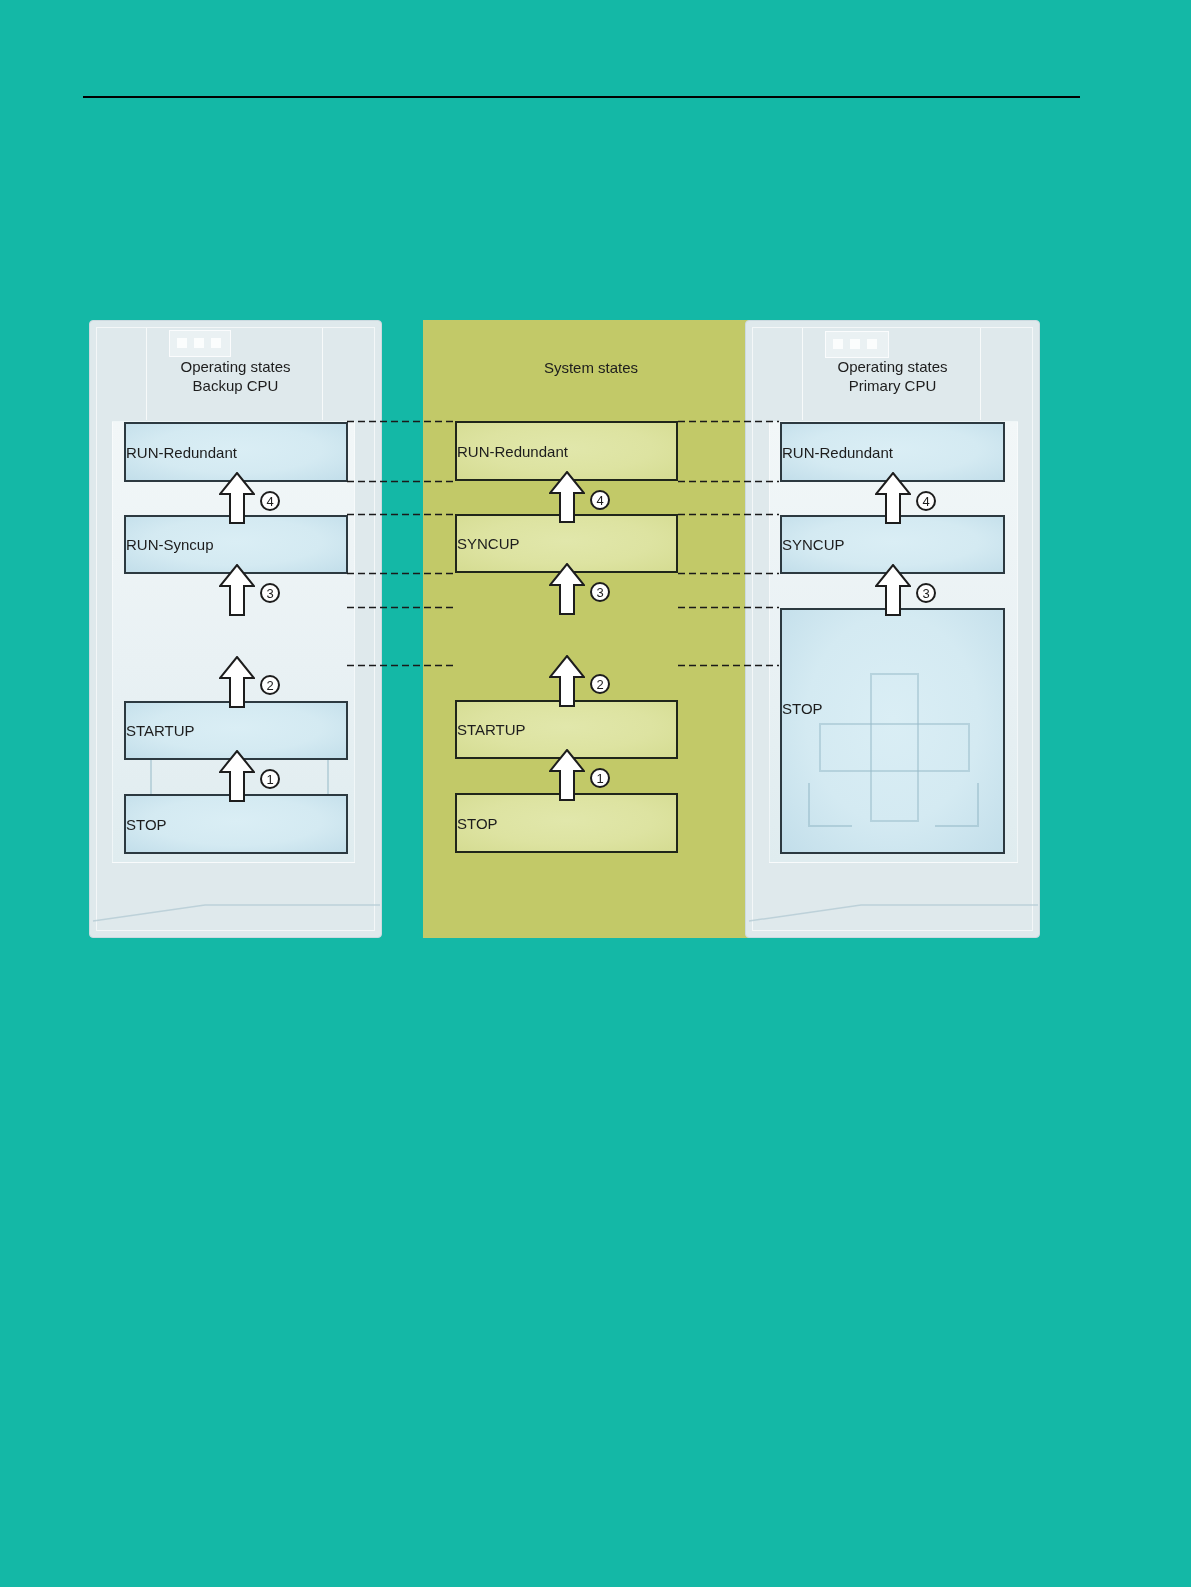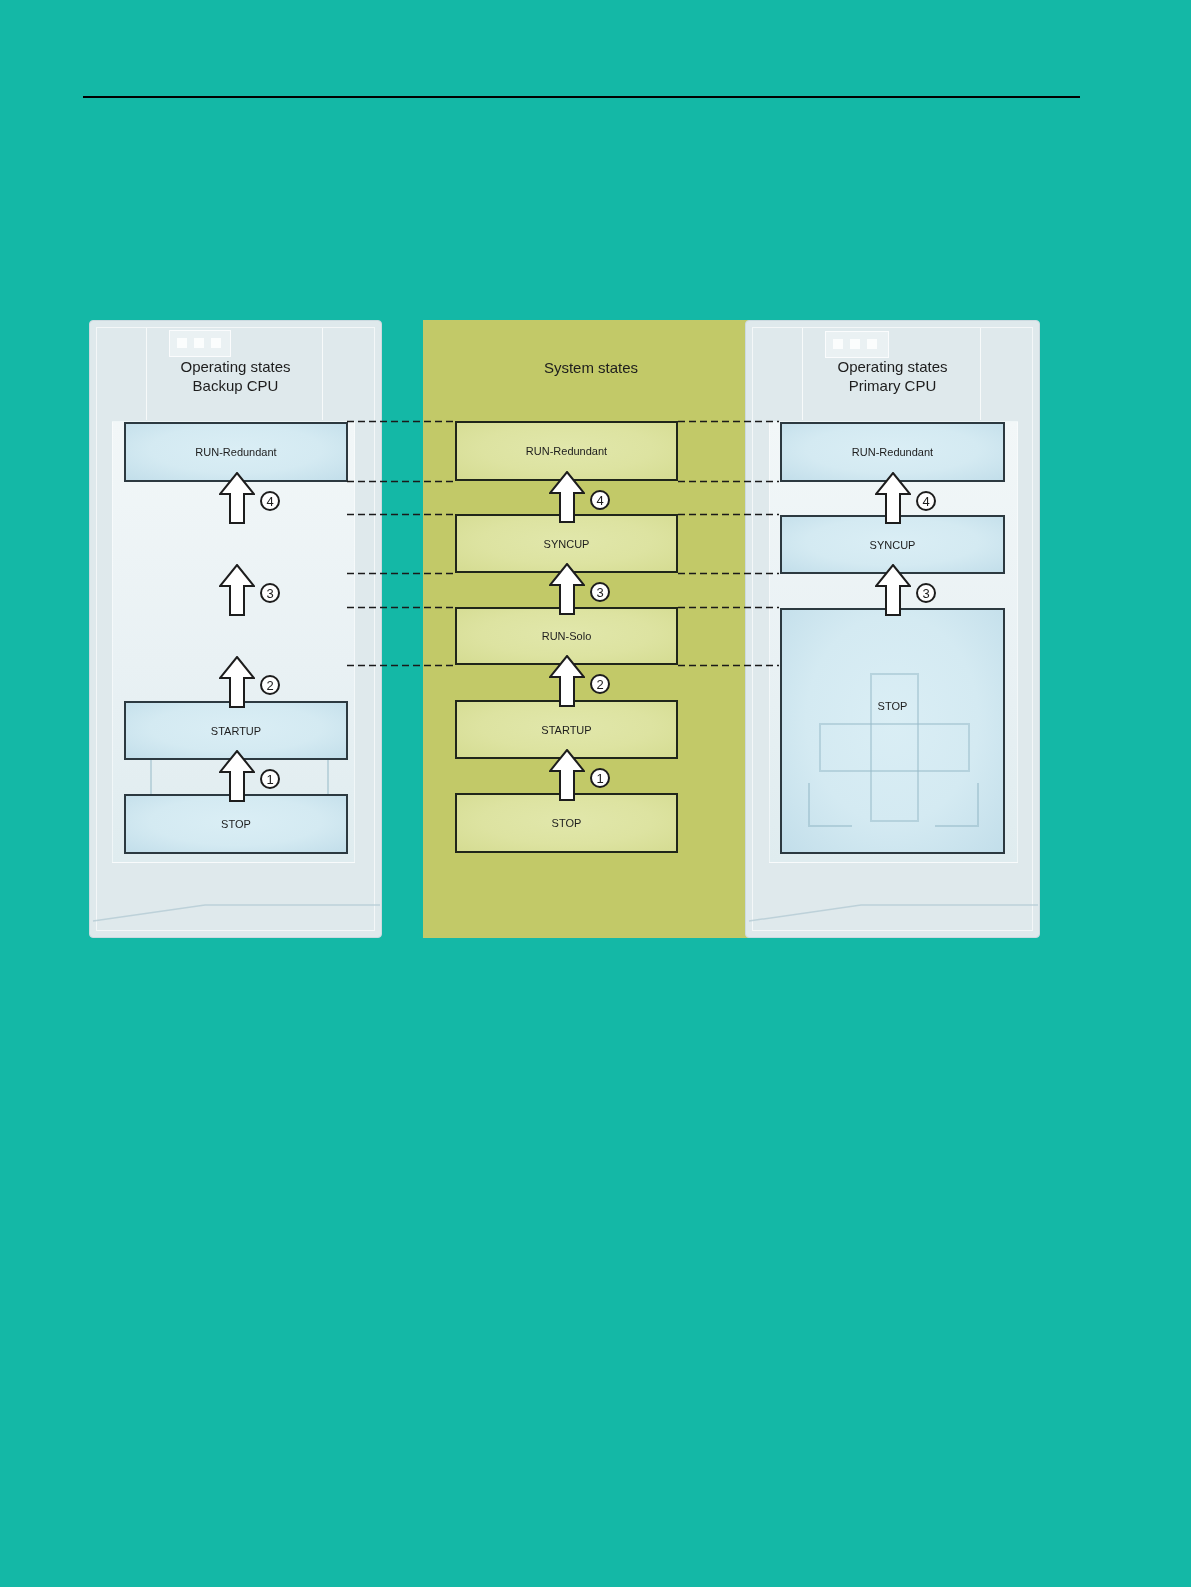--- a/index.html
+++ b/index.html
@@ -14,21 +14,21 @@
   .wm.band{background:linear-gradient(180deg,#f2f7f8 0%,#e9f1f4 55%,#dfecef 100%);
            border:1px solid rgba(255,255,255,0.5);}
   .wm.ledbar{background:#eaf1f3;border:1px solid rgba(255,255,255,0.8);}
   .wm.led{background:#fbfdfd;width:10px;height:10px;}
   .wm.vline{width:1px;background:rgba(255,255,255,0.75);}
   .wm.crossbar{border:2px solid rgba(150,185,200,0.5);}
   .wm.bracketL{border-left:2px solid rgba(150,185,200,0.55);border-bottom:2px solid rgba(150,185,200,0.55);}
   .wm.bracketR{border-right:2px solid rgba(150,185,200,0.55);border-bottom:2px solid rgba(150,185,200,0.55);}
   .hdr{position:absolute;left:0;width:100%;text-align:center;font-size:15px;line-height:19px;z-index:2;}
   .sbox{position:absolute;box-sizing:border-box;border:2px solid #2c3940;display:flex;
-        align-items:center;justify-content:center;font-size:11px;z-index:3;}
+        align-items:center;justify-content:flex-start;font-size:15px;z-index:3;}
   .sbox.blue{background:radial-gradient(ellipse at 50% 45%,#daeef5 0%,#d4eaf2 55%,#c2deea 100%);}
   .sbox.green{background:radial-gradient(ellipse at 50% 45%,#e1e7ab 0%,#dde3a1 55%,#d5dc92 100%);border-color:#20261a;}
   .sbox.bigstop{align-items:flex-start;padding-top:90px;}
   .arrow{position:absolute;z-index:6;}
   .arrow polygon{fill:#ffffff;stroke:#1d1d1d;stroke-width:2;stroke-linejoin:miter;}
   .circ{position:absolute;width:20px;height:20px;border:2px solid #1d1d1d;border-radius:50%;
         background:#fff;z-index:7;display:flex;align-items:center;justify-content:center;
         font-size:13px;box-sizing:border-box;}
   .dashsvg{position:absolute;left:0;top:0;z-index:5;}
   .dashsvg line{stroke:#1a1a1a;stroke-width:1.5;stroke-dasharray:7 4;}
@@ -60,20 +60,23 @@
     </svg>
 
     <div class="hdr" style="top:36px;">
       <div>Operating states</div>
       <div>Backup CPU</div>
     </div>
 
     <div class="sbox blue" style="left:34px;top:101px;width:224px;height:60px;">
       <span>RUN-Redundant</span>
     </div>
+    <div class="sbox blue" style="left:34px;top:194px;width:224px;height:59px;">
+      <span>RUN-Syncup</span>
+    </div>
     <div class="sbox blue" style="left:34px;top:380px;width:224px;height:59px;">
       <span>STARTUP</span>
     </div>
     <div class="sbox blue" style="left:34px;top:473px;width:224px;height:60px;">
       <span>STOP</span>
     </div>
 
     <svg class="arrow" style="left:129px;top:429px;" width="36" height="52" viewBox="0 0 36 52">
         <polygon points="18,1 35,22 25,22 25,51 11,51 11,22 1,22"></polygon>
       </svg>
@@ -104,23 +107,20 @@
   <div class="panel green" style="left:423px;width:336px;">
     <div class="hdr" style="top:38px;">
       <div>System states</div>
     </div>
 
     <div class="sbox green" style="left:32px;top:101px;width:223px;height:60px;">
       <span>RUN-Redundant</span>
     </div>
     <div class="sbox green" style="left:32px;top:194px;width:223px;height:59px;">
       <span>SYNCUP</span>
-    </div>
-    <div class="sbox green" style="left:32px;top:287px;width:223px;height:58px;">
-      <span>RUN-Solo</span>
     </div>
     <div class="sbox green" style="left:32px;top:380px;width:223px;height:59px;">
       <span>STARTUP</span>
     </div>
     <div class="sbox green" style="left:32px;top:473px;width:223px;height:60px;">
       <span>STOP</span>
     </div>
 
     <svg class="arrow" style="left:126px;top:429px;" width="36" height="52" viewBox="0 0 36 52">
         <polygon points="18,1 35,22 25,22 25,51 11,51 11,22 1,22"></polygon>

